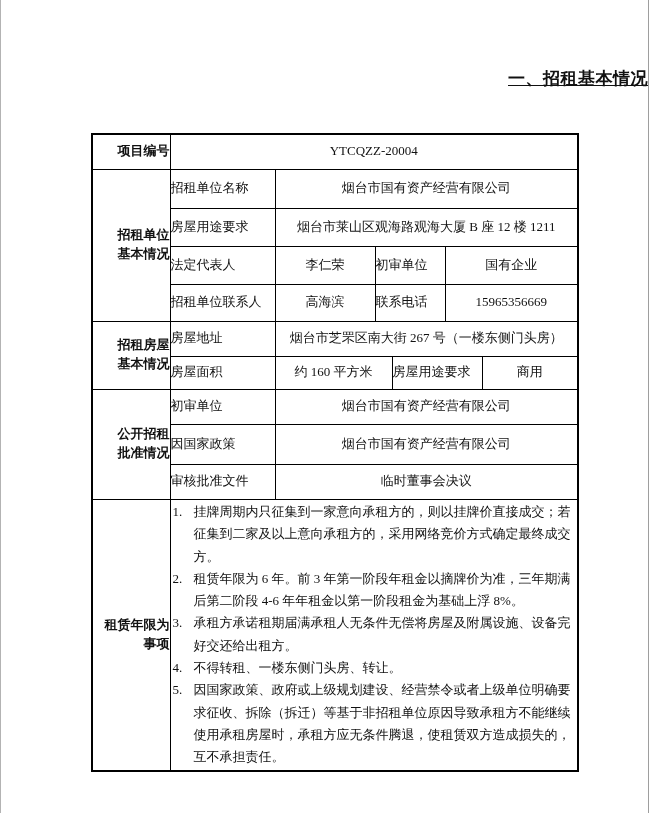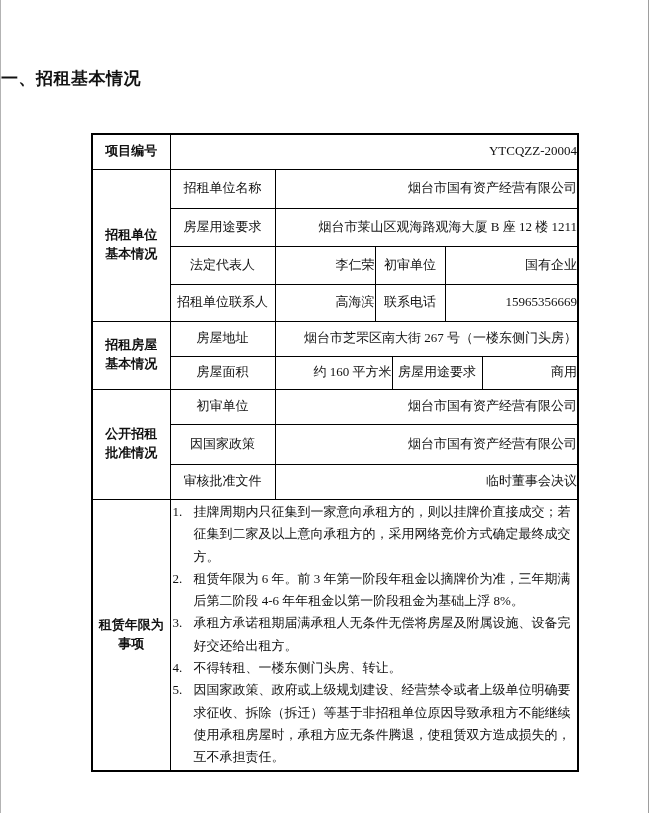--- a/index.html
+++ b/index.html
@@ -17,53 +17,53 @@
     border-right: 1px solid #9e9e9e;
     font-family: "Liberation Serif", "DejaVu Serif", serif;
     color: #111111;
     overflow: hidden;
   }
   .doc-title {
     position: absolute;
     top: 67px;
     left: 0;
     width: 100%;
-    text-align: left;
+    text-align: right;
     font-size: 17px;
     font-weight: bold;
     letter-spacing: 0.5px;
+    text-decoration: underline;
   }
   table.info-table {
     position: absolute;
     left: 90px;
     top: 133px;
     width: 486px;
     border-collapse: collapse;
     table-layout: fixed;
     border: 2px solid #000000;
   }
   table.info-table td {
     border: 1px solid #000000;
     font-size: 13px;
     line-height: 1.45;
     padding: 0;
     vertical-align: middle;
     overflow: hidden;
   }
   td.hdr {
     font-weight: bold;
-    text-align: center;
+    text-align: right;
     white-space: pre-line;
     line-height: 1.6;
   }
   td.lbl {
-    text-align: center;
   }
   td.val {
-    text-align: right;
+    text-align: center;
     padding-left: 8px;
     padding-right: 3px;
   }
   td.notes-cell {
     vertical-align: top;
     padding: 5px 6px 0 2px;
   }
   .note-item {
     display: flex;
     align-items: flex-start;

